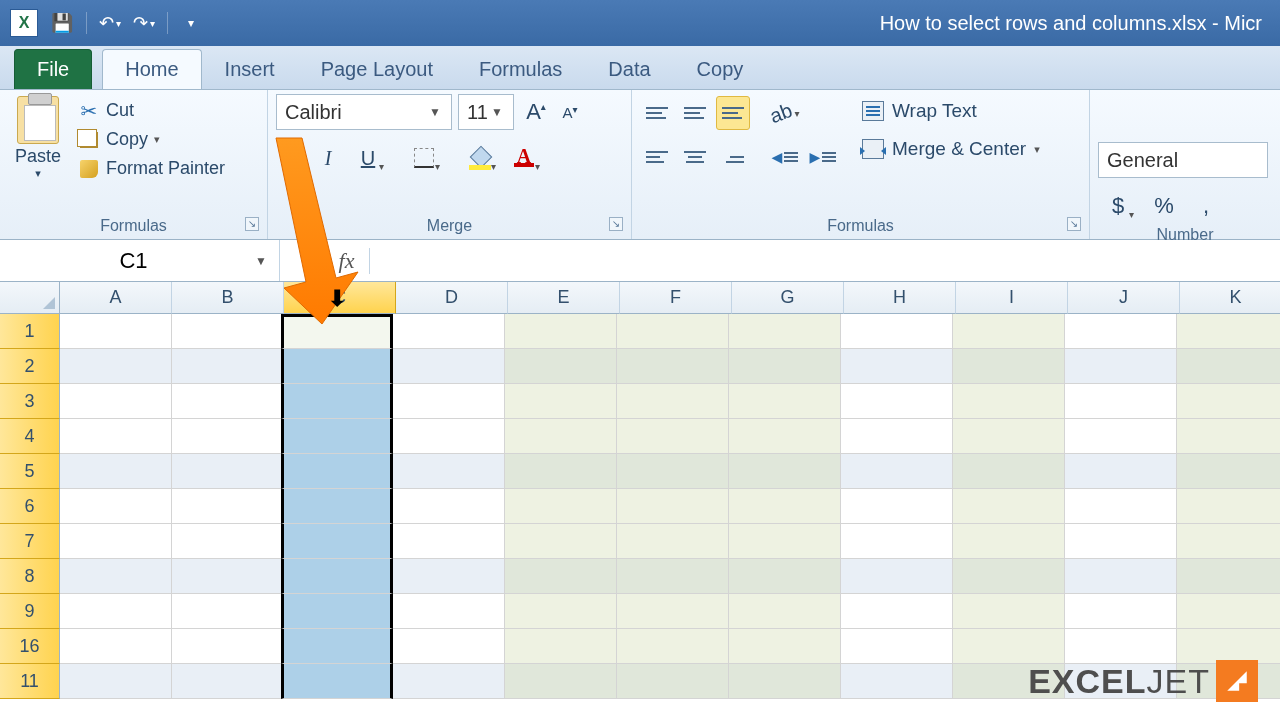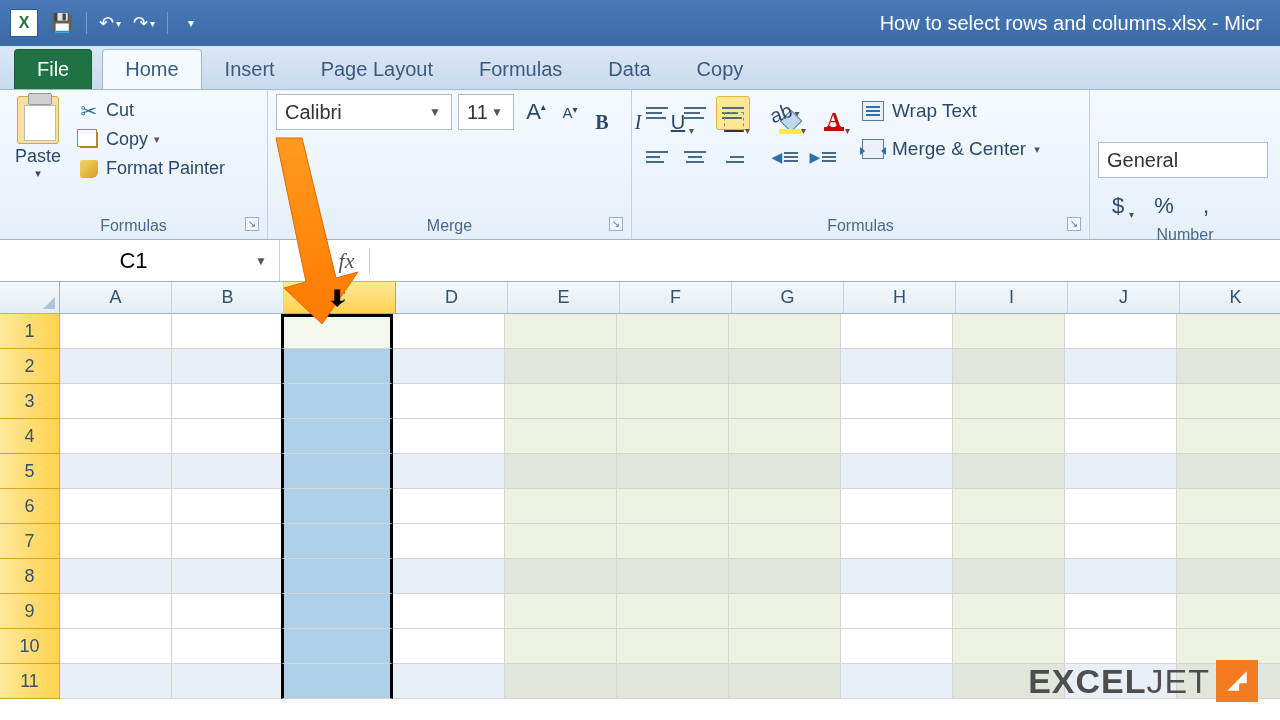--- a/index.html
+++ b/index.html
@@ -196,21 +196,21 @@
         </div>
       </div>
     </div>
     <div class="group-label">
       <span>Formulas</span>
       <span class="launcher">↘</span>
     </div>
   </div>
 
   <div class="group" style="width:364px;">
-    <div class="group-body" style="gap:0;">
+    <div class="group-body" style="flex-direction:column; gap:0;">
       <div class="font-top">
         <div class="combo font-name">
           <span class="cv">Calibri</span>
             <span class="ar">▼</span>
         </div>
         <div class="combo font-size">
           <span class="cv">11</span>
             <span class="ar">▼</span>
         </div>
         <div class="grow-shrink">
@@ -404,21 +404,21 @@
   <div class="row-headers" id="row-headers">
       <div class="rh sel">1</div>
       <div class="rh sel">2</div>
       <div class="rh sel">3</div>
       <div class="rh sel">4</div>
       <div class="rh sel">5</div>
       <div class="rh sel">6</div>
       <div class="rh sel">7</div>
       <div class="rh sel">8</div>
       <div class="rh sel">9</div>
-      <div class="rh sel">10</div>
+      <div class="rh sel">16</div>
       <div class="rh sel">11</div>
     </div>
   <div class="cells" id="cells">
       <div class="row">
         <div class="cell" style="width: 112px;"></div>
         <div class="cell" style="width: 112px;"></div>
         <div class="cell selcol" style="width: 112px;"></div>
         <div class="cell" style="width: 112px;"></div>
         <div class="cell bandcol" style="width: 112px;"></div>
         <div class="cell bandcol" style="width: 112px;"></div>

